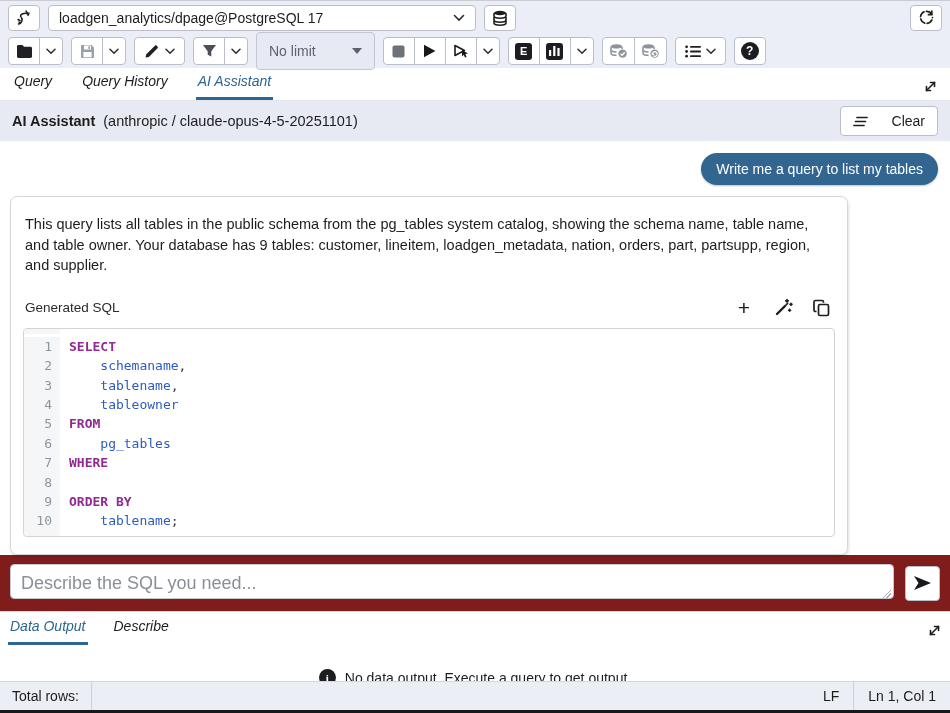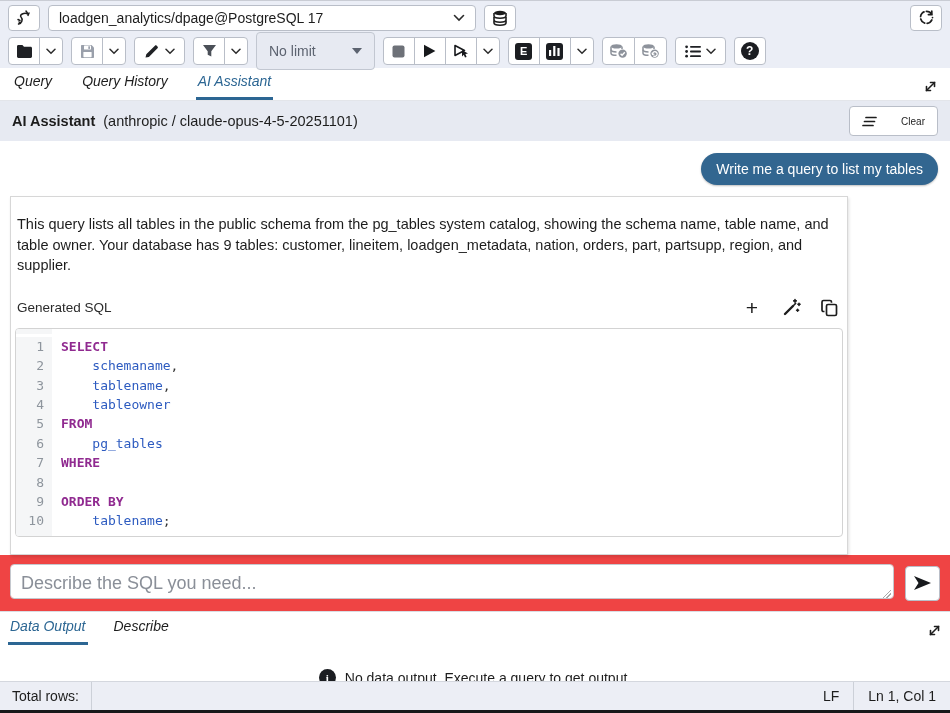--- a/index.html
+++ b/index.html
@@ -1,18 +1,18 @@
 <!DOCTYPE html>
 <html><head>
 <meta charset="utf-8">
 <style>
   * { margin:0; padding:0; box-sizing:border-box; }
   html,body { background:#fff; }
   body { font-family:"Liberation Sans", sans-serif; color:#1d1d1d; }
-  .window { position:relative; width:950px; height:713px; background:#ef4444; overflow:hidden; border-top:1px solid #c9ccd4; }
+  .window { position:relative; width:950px; height:713px; background:#7f1d1d; overflow:hidden; border-top:1px solid #c9ccd4; }
 
   
   .conn-bar { height:33px; background:#ebeef6; display:flex; align-items:center; padding:0 8px; gap:8px; }
   .icon-btn { height:26px; min-width:32px; background:#fff; border:1px solid #b9bec8; border-radius:4px; display:flex; align-items:center; justify-content:center; cursor:pointer; }
   .conn-select { flex:0 0 428px; height:26px; background:#fff; border:1px solid #b9bec8; border-radius:4px; display:flex; align-items:center; padding:0 10px; font-size:14px; cursor:pointer; }
   .conn-select .lbl { flex:1; white-space:nowrap; overflow:hidden; }
   .spacer { flex:1; }
 
   
   .toolbar { height:34px; background:#ebeef6; display:flex; align-items:center; padding:0 8px; gap:8px; }
@@ -30,27 +30,27 @@
   
   .tabbar { height:33px; background:#fff; border-bottom:1px solid #e3e5ea; display:flex; align-items:flex-end; padding:0 12px; gap:26px; }
   .tab { font-size:14px; padding:7px 2px 8px; cursor:pointer; color:#1d1d1d; border-bottom:3px solid transparent; white-space:nowrap;font-style:italic; }
   .tab.active { color:#2c6693; border-bottom-color:#2c6693; }
   .tabbar .expand { margin-left:auto; margin-bottom:6px; cursor:pointer; }
 
   
   .ai-header { height:40px; background:#e7eaf2; display:flex; align-items:center; padding:0 12px; }
   .ai-header .title { font-size:14.5px; font-weight:bold; }
   .ai-header .model { font-size:14.5px; margin-left:8px; }
-  .clear-btn { margin-left:auto; height:30px; background:#fff; border:1px solid #b9bec8; border-radius:4px; display:flex; align-items:center; gap:24px; padding:0 12px; font-size:10px; cursor:pointer; }
+  .clear-btn { margin-left:auto; height:30px; background:#fff; border:1px solid #b9bec8; border-radius:4px; display:flex; align-items:center; gap:24px; padding:0 12px; font-size:14px; cursor:pointer; }
 
   
   .chat { background:#fff; padding:12px 12px 0; }
   .bubble-row { display:flex; justify-content:flex-end; }
   .user-bubble { background:#326690; color:#fff; font-size:14px; padding:8px 15px; border-radius:17px; box-shadow:0 1px 2px rgba(0,0,0,.25); }
-  .assistant-card { margin:11px 0 0 -2px; width:838px; background:#fff; border:1px solid #d7d7d7; border-radius:0; box-shadow:1px 2px 3px rgba(0,0,0,.12); padding:15px 4px 17px; }
+  .assistant-card { margin:11px 0 0 -2px; width:838px; background:#fff; border:1px solid #d7d7d7; border-radius:7px; box-shadow:1px 2px 3px rgba(0,0,0,.12); padding:15px 12px 17px; }
   .assistant-text { font-size:14.5px; line-height:1.42; color:#1d1d1d; padding:2px 2px 0; }
   .gen-row { display:flex; align-items:center; margin-top:21px; padding:0 2px; }
   .gen-label { font-size:13.5px; color:#2b2b2b; }
   .gen-icons { margin-left:auto; display:flex; align-items:center; gap:17px; }
   .gen-icons .gicon { cursor:pointer; display:flex; align-items:center; justify-content:center; width:22px; height:22px; }
   .plus-glyph { font-size:21px; font-weight:300; color:#1d1d1d; line-height:1; }
 
   .sql-box { margin-top:9px; border:1px solid #d3d3d3; border-radius:4px; overflow:hidden; font-family:"DejaVu Sans Mono", monospace; font-size:13px; }
   .sql-row { display:flex; line-height:19.4px; }
   .sql-row .gut { flex:0 0 36px; background:#f5f6f7; color:#8e959d; text-align:right; padding-right:8px; user-select:none; }

